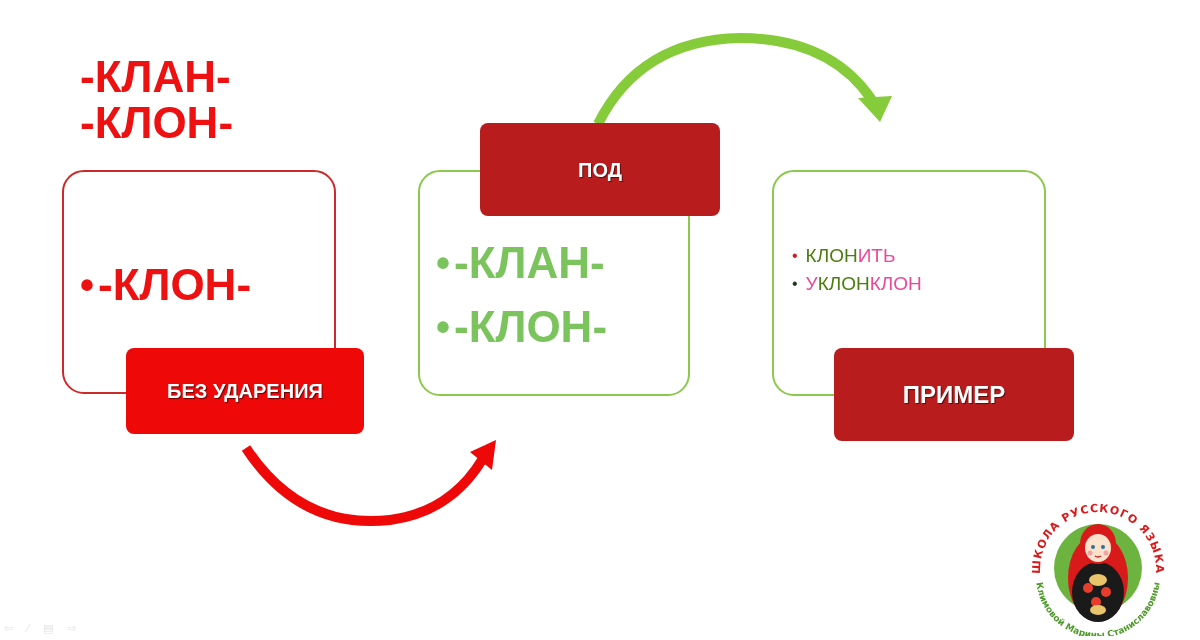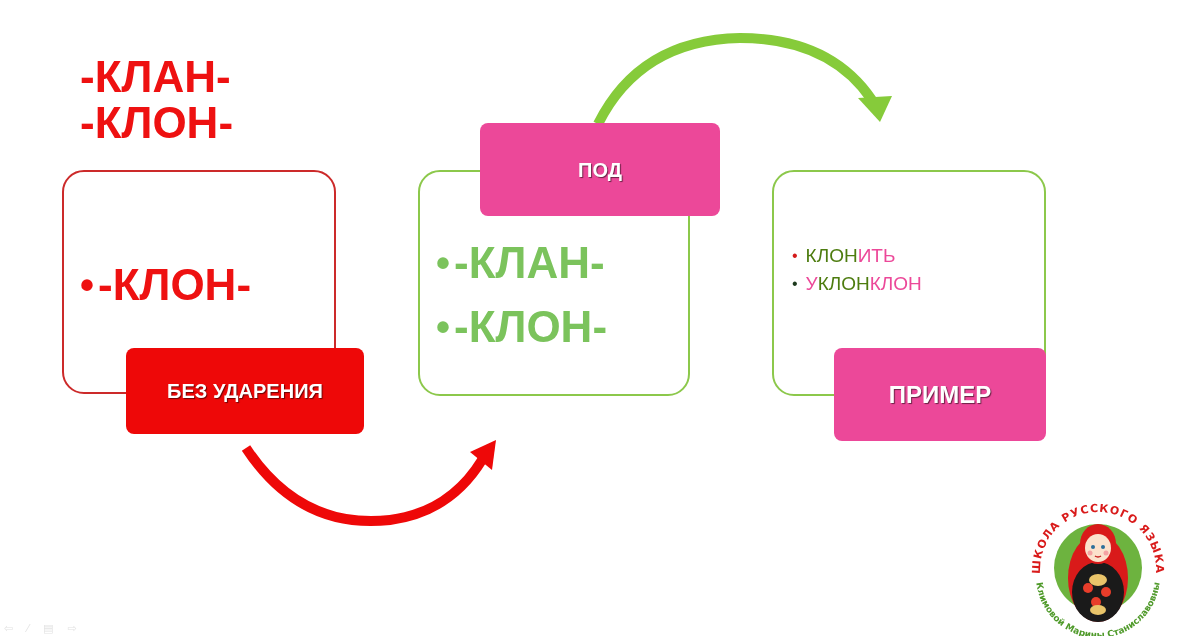--- a/index.html
+++ b/index.html
@@ -18,21 +18,21 @@
   }
   .box-red { border: 2px solid #cc2a2a; }
   .box-green { border: 2px solid #8cc84b; }
   .tag {
     position: absolute; border-radius: 8px; display: flex; align-items: center;
     justify-content: center; text-align: center; color: #fff; font-weight: bold;
     text-shadow: 1px 1px 1px rgba(0,0,0,0.55);
     box-sizing: border-box;
   }
   .tag-red { background: #ee0808; }
-  .tag-green { background: #ec4899; }
+  .tag-green { background: #b91c1c; }
   .big-item {
     position: absolute; font-weight: bold; font-size: 44px; line-height: 50px;
     display: flex; align-items: center;
   }
   .big-item .dot { font-size: 40px; margin-right: 4px; }
   .ex-item { position: absolute; font-size: 19px; line-height: 26px; display: flex; align-items: center; }
   .ex-item .bullet { font-size: 16px; margin-right: 8px; }
   .hl { color: #4d7c0f; }
   .rest { color: #ec4899; }
   svg { position: absolute; left: 0; top: 0; }
@@ -82,21 +82,21 @@
   <span class="rest"></span>
     <span class="hl">КЛОН</span>
     <span class="rest">ИТЬ</span>
 </div>
 <div class="ex-item" style="left:792px; top:271px;">
   <span class="bullet" style="color:#1d3a1d;">•</span>
   <span class="rest">У</span>
     <span class="hl">КЛОН</span>
     <span class="rest">КЛОН</span>
 </div>
-<div class="tag tag-green" style="left:834px; top:348px; width:212px; height:93px; font-size:24px;">
+<div class="tag tag-green" style="left:834px; top:348px; width:240px; height:93px; font-size:24px;">
   <span>ПРИМЕР</span>
 </div>
 
 <div class="abs" style="left:1026px; top:496px; width:144px; height:140px;">
   <svg width="144" height="140" viewBox="0 0 144 140">
     <defs>
       <path id="topArc" d="M 14 74 A 58 58 0 0 1 130 74"></path>
       <path id="botArc" d="M 10 80 A 62 62 0 0 0 134 80"></path>
     </defs>
     <circle cx="72" cy="72" r="44" fill="#6db33f"></circle>

